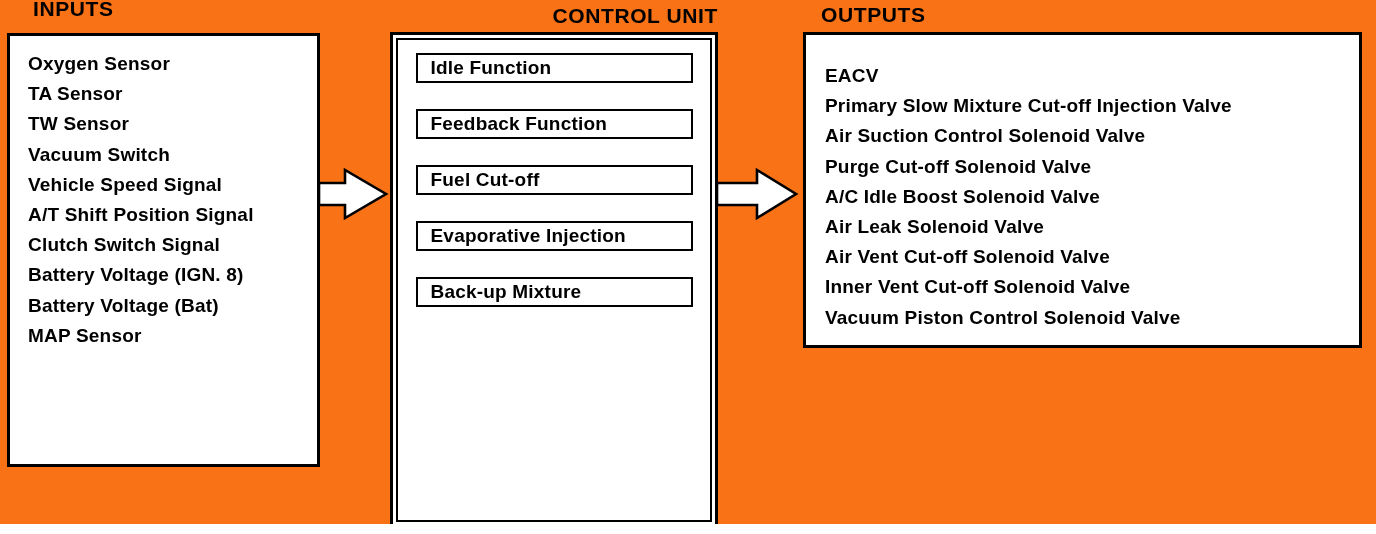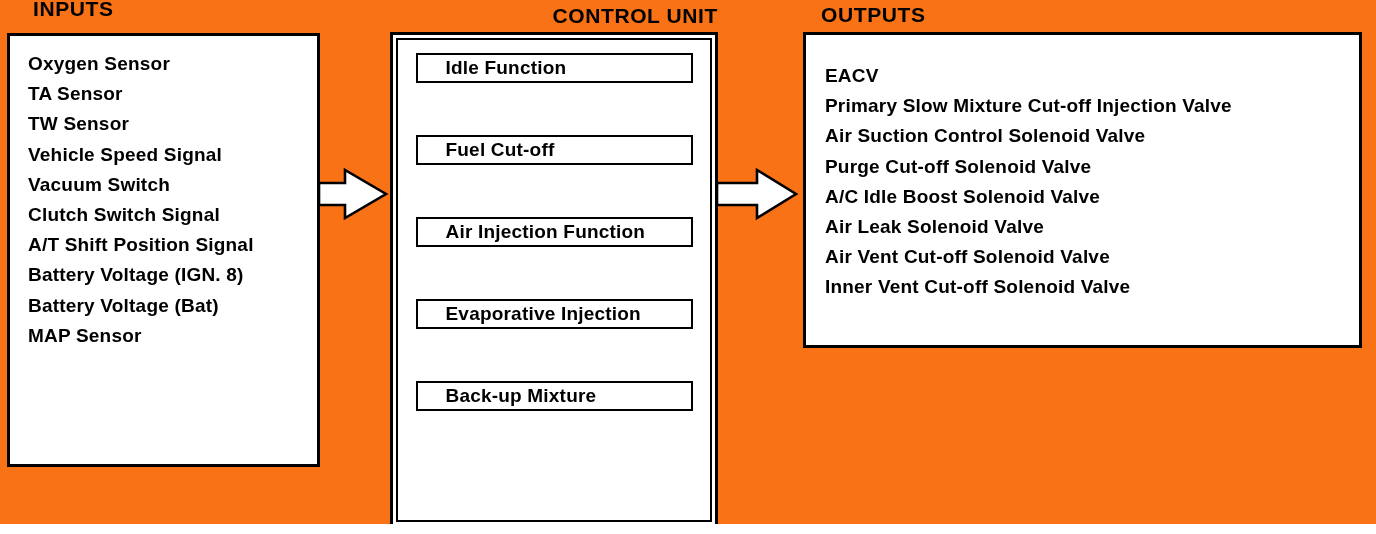--- a/index.html
+++ b/index.html
@@ -52,26 +52,26 @@
     letter-spacing: 0.2px;
     white-space: nowrap;
   }
   #inputs-list  { padding: 13px 0 0 18px; }
   #outputs-list { padding: 26px 0 0 19px; }
 
   #cu-list { margin: 0; padding: 13px 0 0 0; }
   .fn-box {
     width: 277px;
     height: 30px;
-    margin: 0 auto 52px auto;
+    margin: 0 auto 26px auto;
     border: 2px solid #000;
     box-sizing: border-box;
     display: flex;
     align-items: center;
-    padding-left: 28px;
+    padding-left: 13px;
     font-size: 19px;
     font-weight: 600;
     letter-spacing: 0.2px;
     white-space: nowrap;
     background: #fff;
   }
 
   .flow-arrow { position: absolute; overflow: visible; }
   #arrow-1 { left: 319px; top: 167px; }
   #arrow-2 { left: 717px; top: 167px; }
@@ -90,29 +90,29 @@
 
   <div class="box" id="inputs-box">
     <ul class="plain" id="inputs-list">
 
         <li>Oxygen Sensor</li>
 
         <li>TA Sensor</li>
 
         <li>TW Sensor</li>
 
+        <li>Vacuum Switch</li>
+
         <li>Vehicle Speed Signal</li>
-
-        <li>Vacuum Switch</li>
 
 
 
+        <li>A/T Shift Position Signal</li>
+
         <li>Clutch Switch Signal</li>
-
-        <li>A/T Shift Position Signal</li>
 
         <li>Battery Voltage (IGN. 8)</li>
 
         <li>Battery Voltage (Bat)</li>
 
         <li>MAP Sensor</li>
       </ul>
   </div>
 
   <svg class="flow-arrow" id="arrow-1" width="70" height="54" viewBox="0 0 70 54">
@@ -120,29 +120,29 @@
   </svg>
 
   <div class="box" id="cu-box">
     <div id="cu-inner">
       <div id="cu-list">
 
           <div class="fn-box">
             <span>Idle Function</span>
           </div>
 
+          <div class="fn-box">
+            <span>Feedback Function</span>
+          </div>
 
           <div class="fn-box">
             <span>Fuel Cut-off</span>
           </div>
 
 
-          <div class="fn-box">
-            <span>Air Injection Function</span>
-          </div>
 
           <div class="fn-box">
             <span>Evaporative Injection</span>
           </div>
 
           <div class="fn-box">
             <span>Back-up Mixture</span>
           </div>
         </div>
     </div>
@@ -164,16 +164,17 @@
         <li>Purge Cut-off Solenoid Valve</li>
 
         <li>A/C Idle Boost Solenoid Valve</li>
 
         <li>Air Leak Solenoid Valve</li>
 
         <li>Air Vent Cut-off Solenoid Valve</li>
 
         <li>Inner Vent Cut-off Solenoid Valve</li>
 
+        <li>Vacuum Piston Control Solenoid Valve</li>
       </ul>
   </div>
 
 </div>
 
 </body></html>

